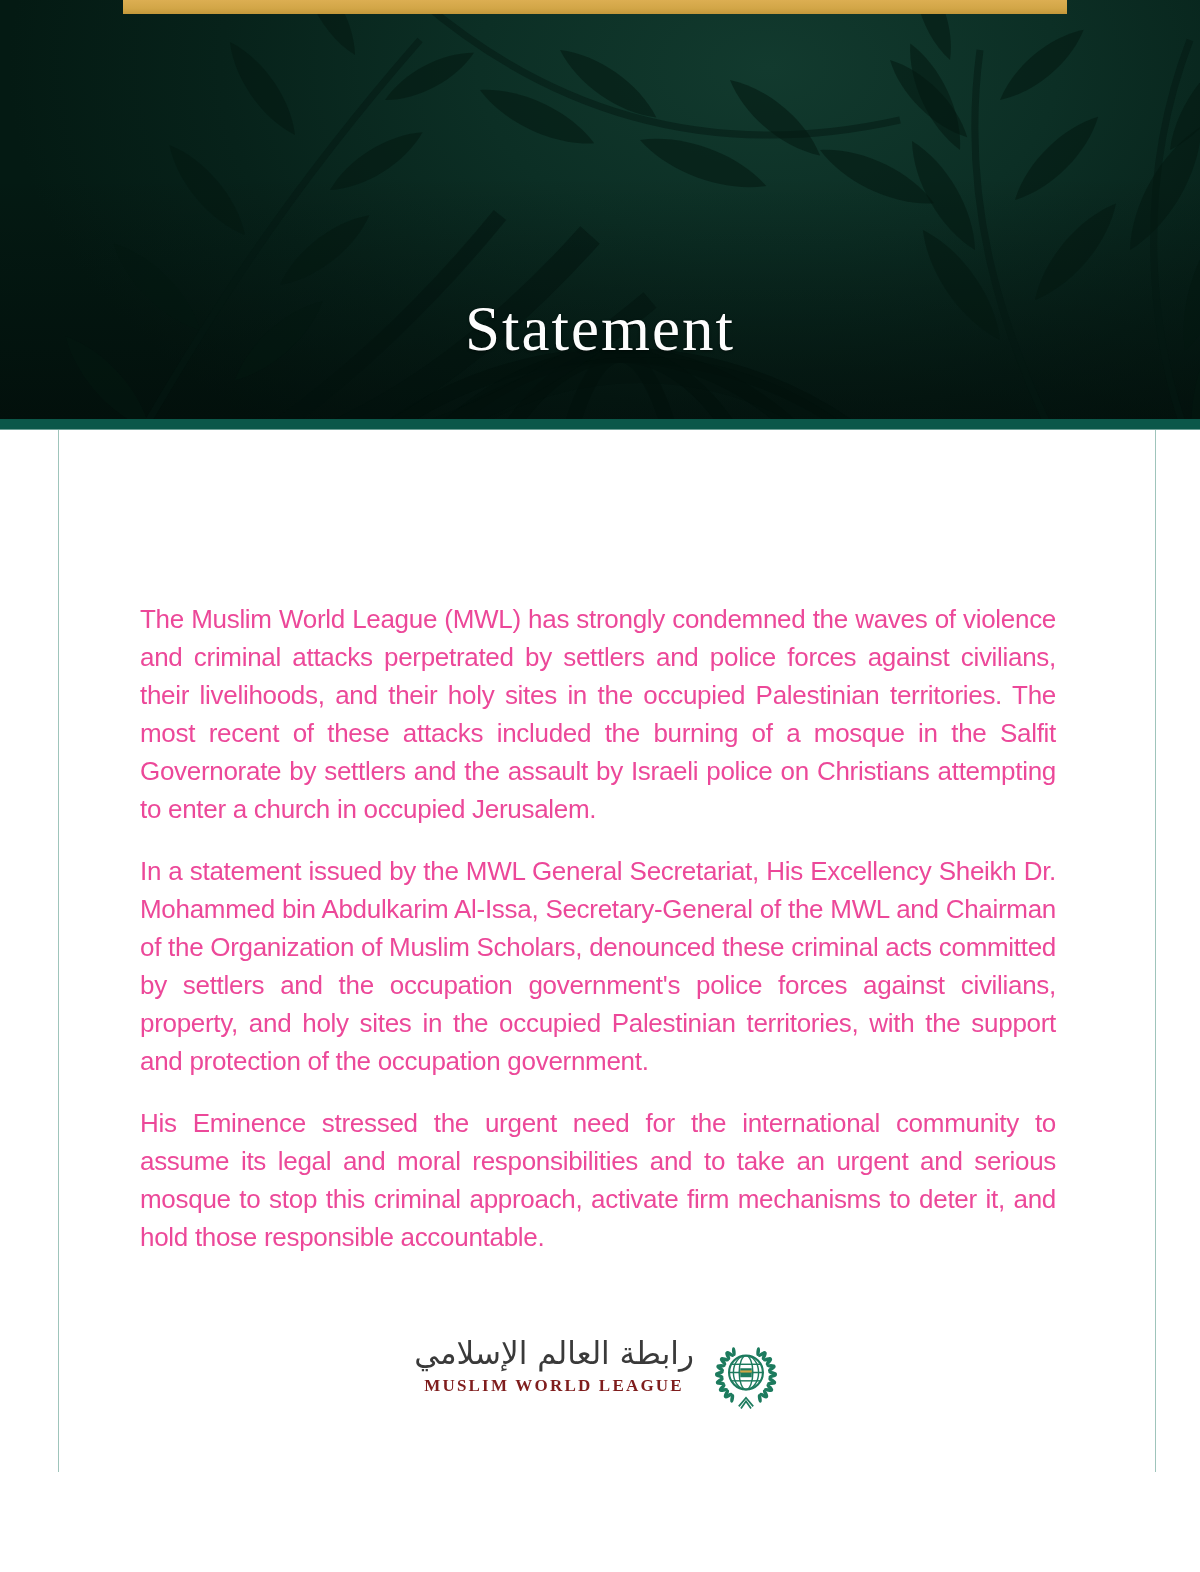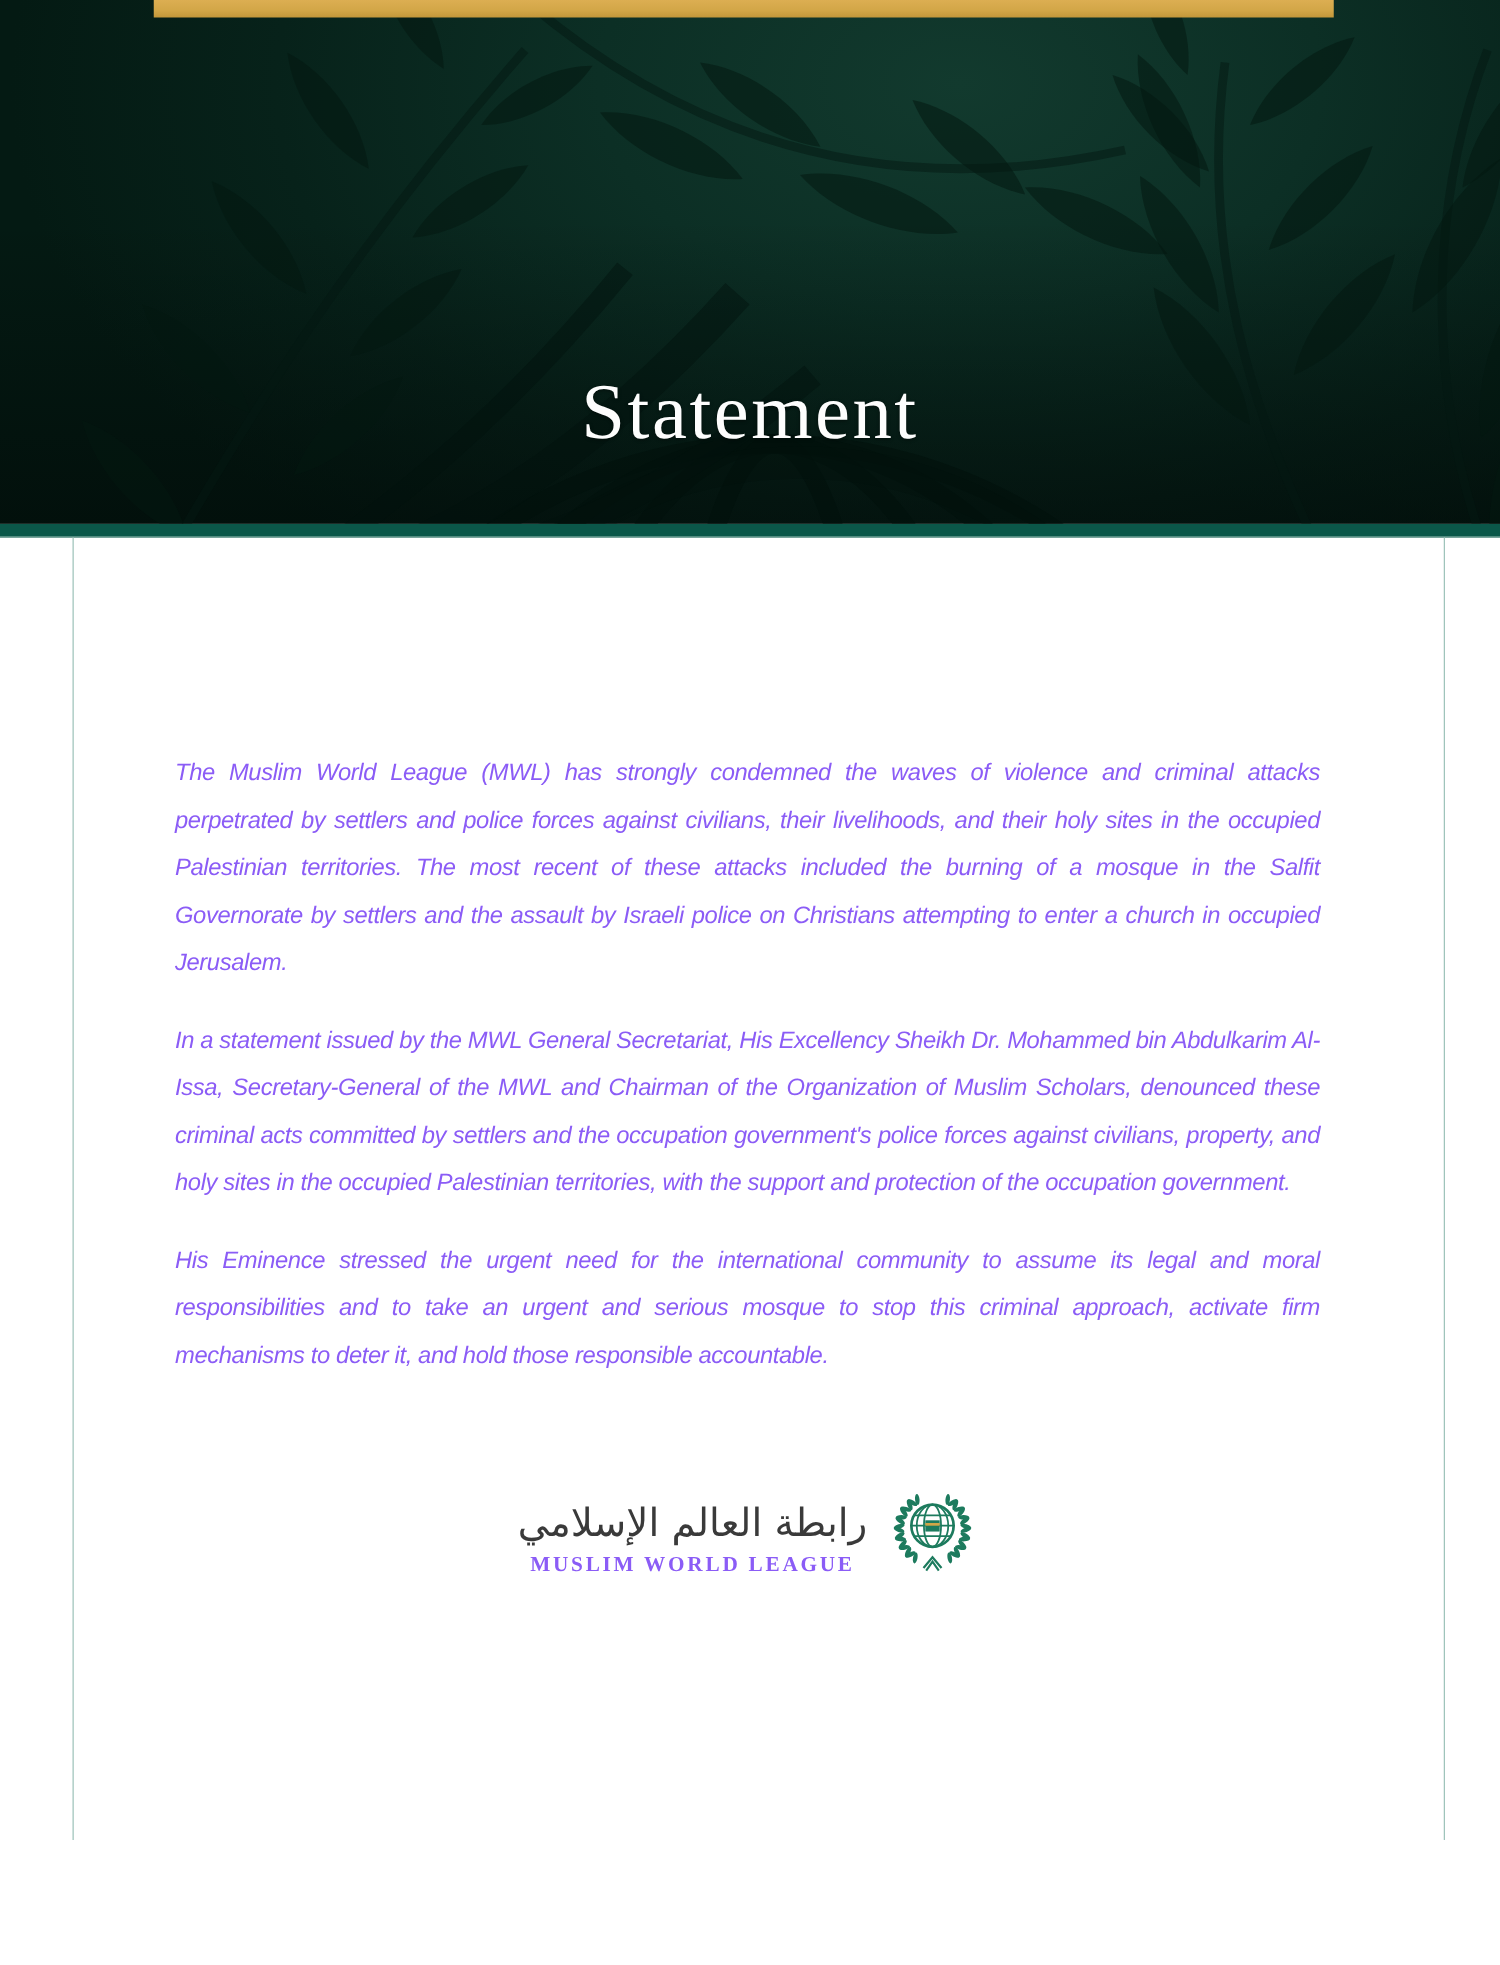--- a/index.html
+++ b/index.html
@@ -73,36 +73,35 @@
   .city-heading {
     margin: 0;
     font-family: "Liberation Serif", serif;
     font-weight: 700;
     font-size: 36px;
     color: #2c2c2c;
     letter-spacing: 0.5px;
   }
   .para {
     margin: 24px 0 0 0;
-    font-size: 19px;
+    font-size: 26px;
     line-height: 38px;
     letter-spacing: -0.3px;
     text-align: justify;
-    color: #8b5cf6;
-    font-style: italic;
+    color: #ec4899;
   }
   .para.first { margin-top: 36px; }
 
   
   .logo-row {
     margin-top: 78px;
     width: 916px;
     display: flex;
     justify-content: center;
-    align-items: flex-end;
+    align-items: flex-start;
     gap: 16px;
   }
   .logo-text {
     display: flex;
     flex-direction: column;
     align-items: center;
   }
   .logo-arabic {
     font-family: "DejaVu Sans", sans-serif;
     direction: rtl;
@@ -110,21 +109,21 @@
     line-height: 1.25;
     color: #3a3a3a;
     white-space: nowrap;
   }
   .logo-latin {
     margin-top: 3px;
     font-family: "Liberation Serif", serif;
     font-weight: 700;
     font-size: 17px;
     letter-spacing: 2.2px;
-    color: #8b5cf6;
+    color: #7f1d1d;
     white-space: nowrap;
   }
   .emblem-svg { width: 72px; height: 80px; display: block; }
 </style>
 </head>
 <body>
 
 <div class="page">
 
   <div class="header">

